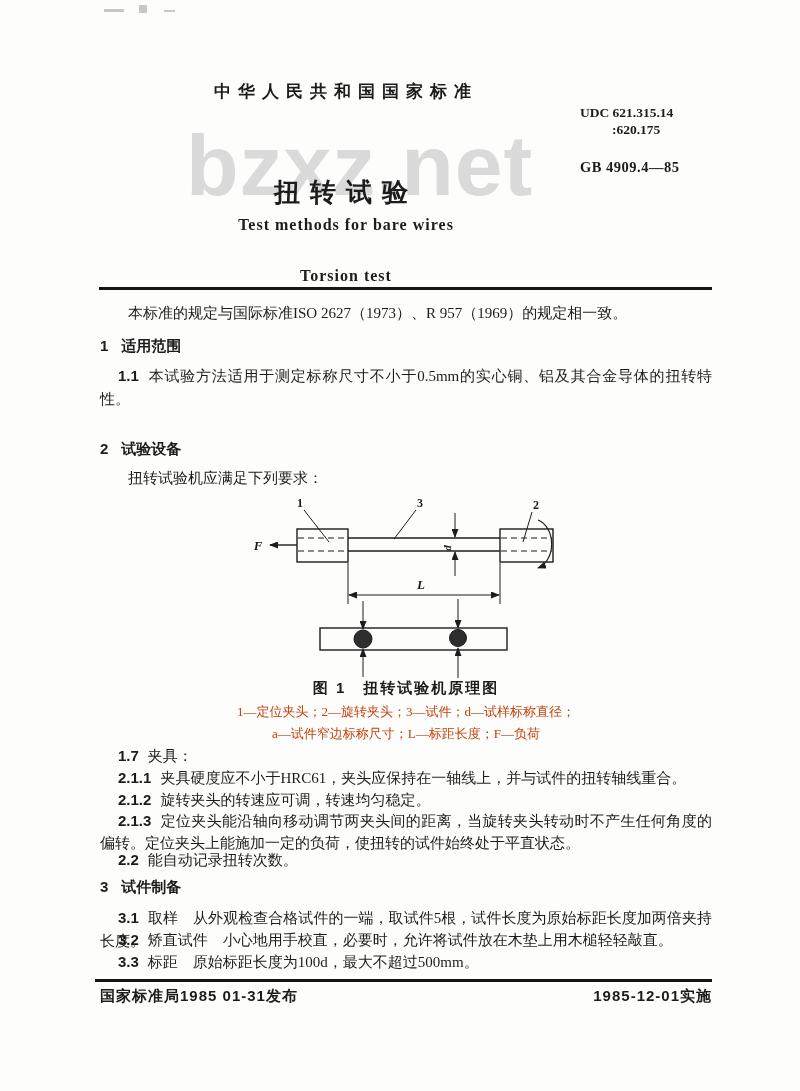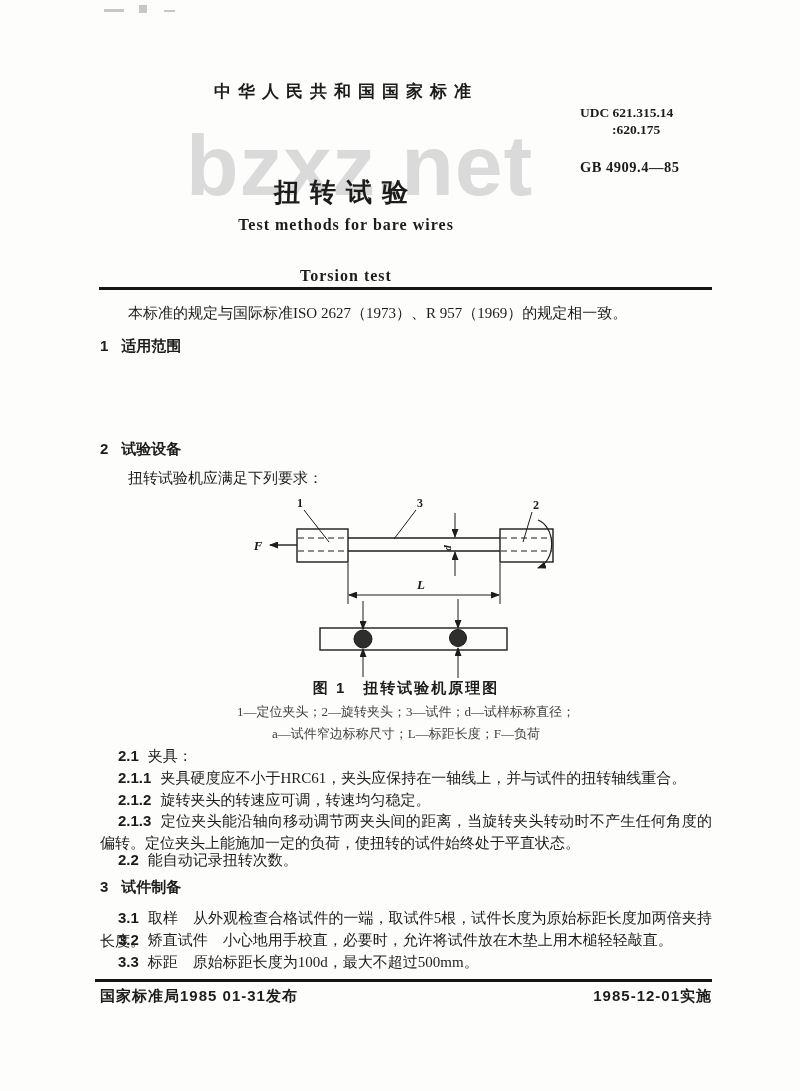--- a/index.html
+++ b/index.html
@@ -39,21 +39,21 @@
     font-family:"Liberation Sans","DejaVu Sans",sans-serif;}
   .indent1{text-indent:18px;}
   .indent2{text-indent:28px;}
   .heading{left:100px;width:612px;font-size:15px;font-weight:bold;
     font-family:"Liberation Sans","DejaVu Sans",sans-serif;}
   .heading .num{margin-right:13px;}
   
   .fig-caption{left:100px;top:679px;width:612px;text-align:center;
     font-size:15px;font-weight:bold;letter-spacing:2px;
     font-family:"Liberation Sans","DejaVu Sans",sans-serif;}
-  .fig-legend{left:100px;width:612px;text-align:center;font-size:13px;color:#404040;}
+  .fig-legend{left:100px;width:612px;text-align:center;font-size:13px;color:#c2410c;}
   svg text{font-family:"Liberation Serif","DejaVu Serif",serif;}
   
   .footer-left{left:100px;top:987px;font-size:15px;font-weight:bold;letter-spacing:1px;
     font-family:"Liberation Sans","DejaVu Sans",sans-serif;}
   .footer-right{left:400px;top:987px;width:312px;text-align:right;
     font-size:15px;font-weight:bold;letter-spacing:1px;
     font-family:"Liberation Sans","DejaVu Sans",sans-serif;}
   
   .artifact{background:#9a9a9a;opacity:.55;}
 </style>
@@ -82,20 +82,23 @@
     <div class="abs gb-no">GB 4909.4—85</div>
 
     <div class="abs rule rule-top"></div>
 
     <div class="abs para indent2" style="top:302px;">
       <span>本标准的规定与国际标准ISO 2627（1973）、R 957（1969）的规定相一致。</span>
     </div>
 
     <div class="abs heading" style="top:337px;">
       <span class="num">1</span><span>适用范围</span>
+    </div>
+    <div class="abs para indent1" style="top:364px;">
+      <span class="num">1.1</span><span>本试验方法适用于测定标称尺寸不小于0.5mm的实心铜、铝及其合金导体的扭转特性。</span>
     </div>
 
     <div class="abs heading" style="top:440px;">
       <span class="num">2</span><span>试验设备</span>
     </div>
     <div class="abs para indent2" style="top:467px;">
       <span>扭转试验机应满足下列要求：</span>
     </div>
 
     <svg class="abs" style="left:240px;top:487px;" width="345" height="196" viewBox="0 0 345 196">
@@ -153,21 +156,21 @@
         <text x="211" y="61" font-style="italic" font-size="11" transform="rotate(-90 211 61)">d</text>
         <text x="181" y="102" font-style="italic" font-size="13">L</text>
       </g>
     </svg>
 
     <div class="abs fig-caption">图 1　扭转试验机原理图</div>
     <div class="abs fig-legend" style="top:703px;">1—定位夹头；2—旋转夹头；3—试件；d—试样标称直径；</div>
     <div class="abs fig-legend" style="top:725px;">a—试件窄边标称尺寸；L—标距长度；F—负荷</div>
 
     <div class="abs para indent1" style="top:744px;">
-      <span class="num">2.1</span><span>夹具：</span>
+      <span class="num">1.7</span><span>夹具：</span>
     </div>
     <div class="abs para indent1" style="top:766px;">
       <span class="num">2.1.1</span><span>夹具硬度应不小于HRC61，夹头应保持在一轴线上，并与试件的扭转轴线重合。</span>
     </div>
     <div class="abs para indent1" style="top:788px;">
       <span class="num">2.1.2</span><span>旋转夹头的转速应可调，转速均匀稳定。</span>
     </div>
     <div class="abs para indent1" style="top:810px;line-height:22px;">
       <span class="num">2.1.3</span><span>定位夹头能沿轴向移动调节两夹头间的距离，当旋转夹头转动时不产生任何角度的偏转。定位夹头上能施加一定的负荷，使扭转的试件始终处于平直状态。</span>
     </div>

